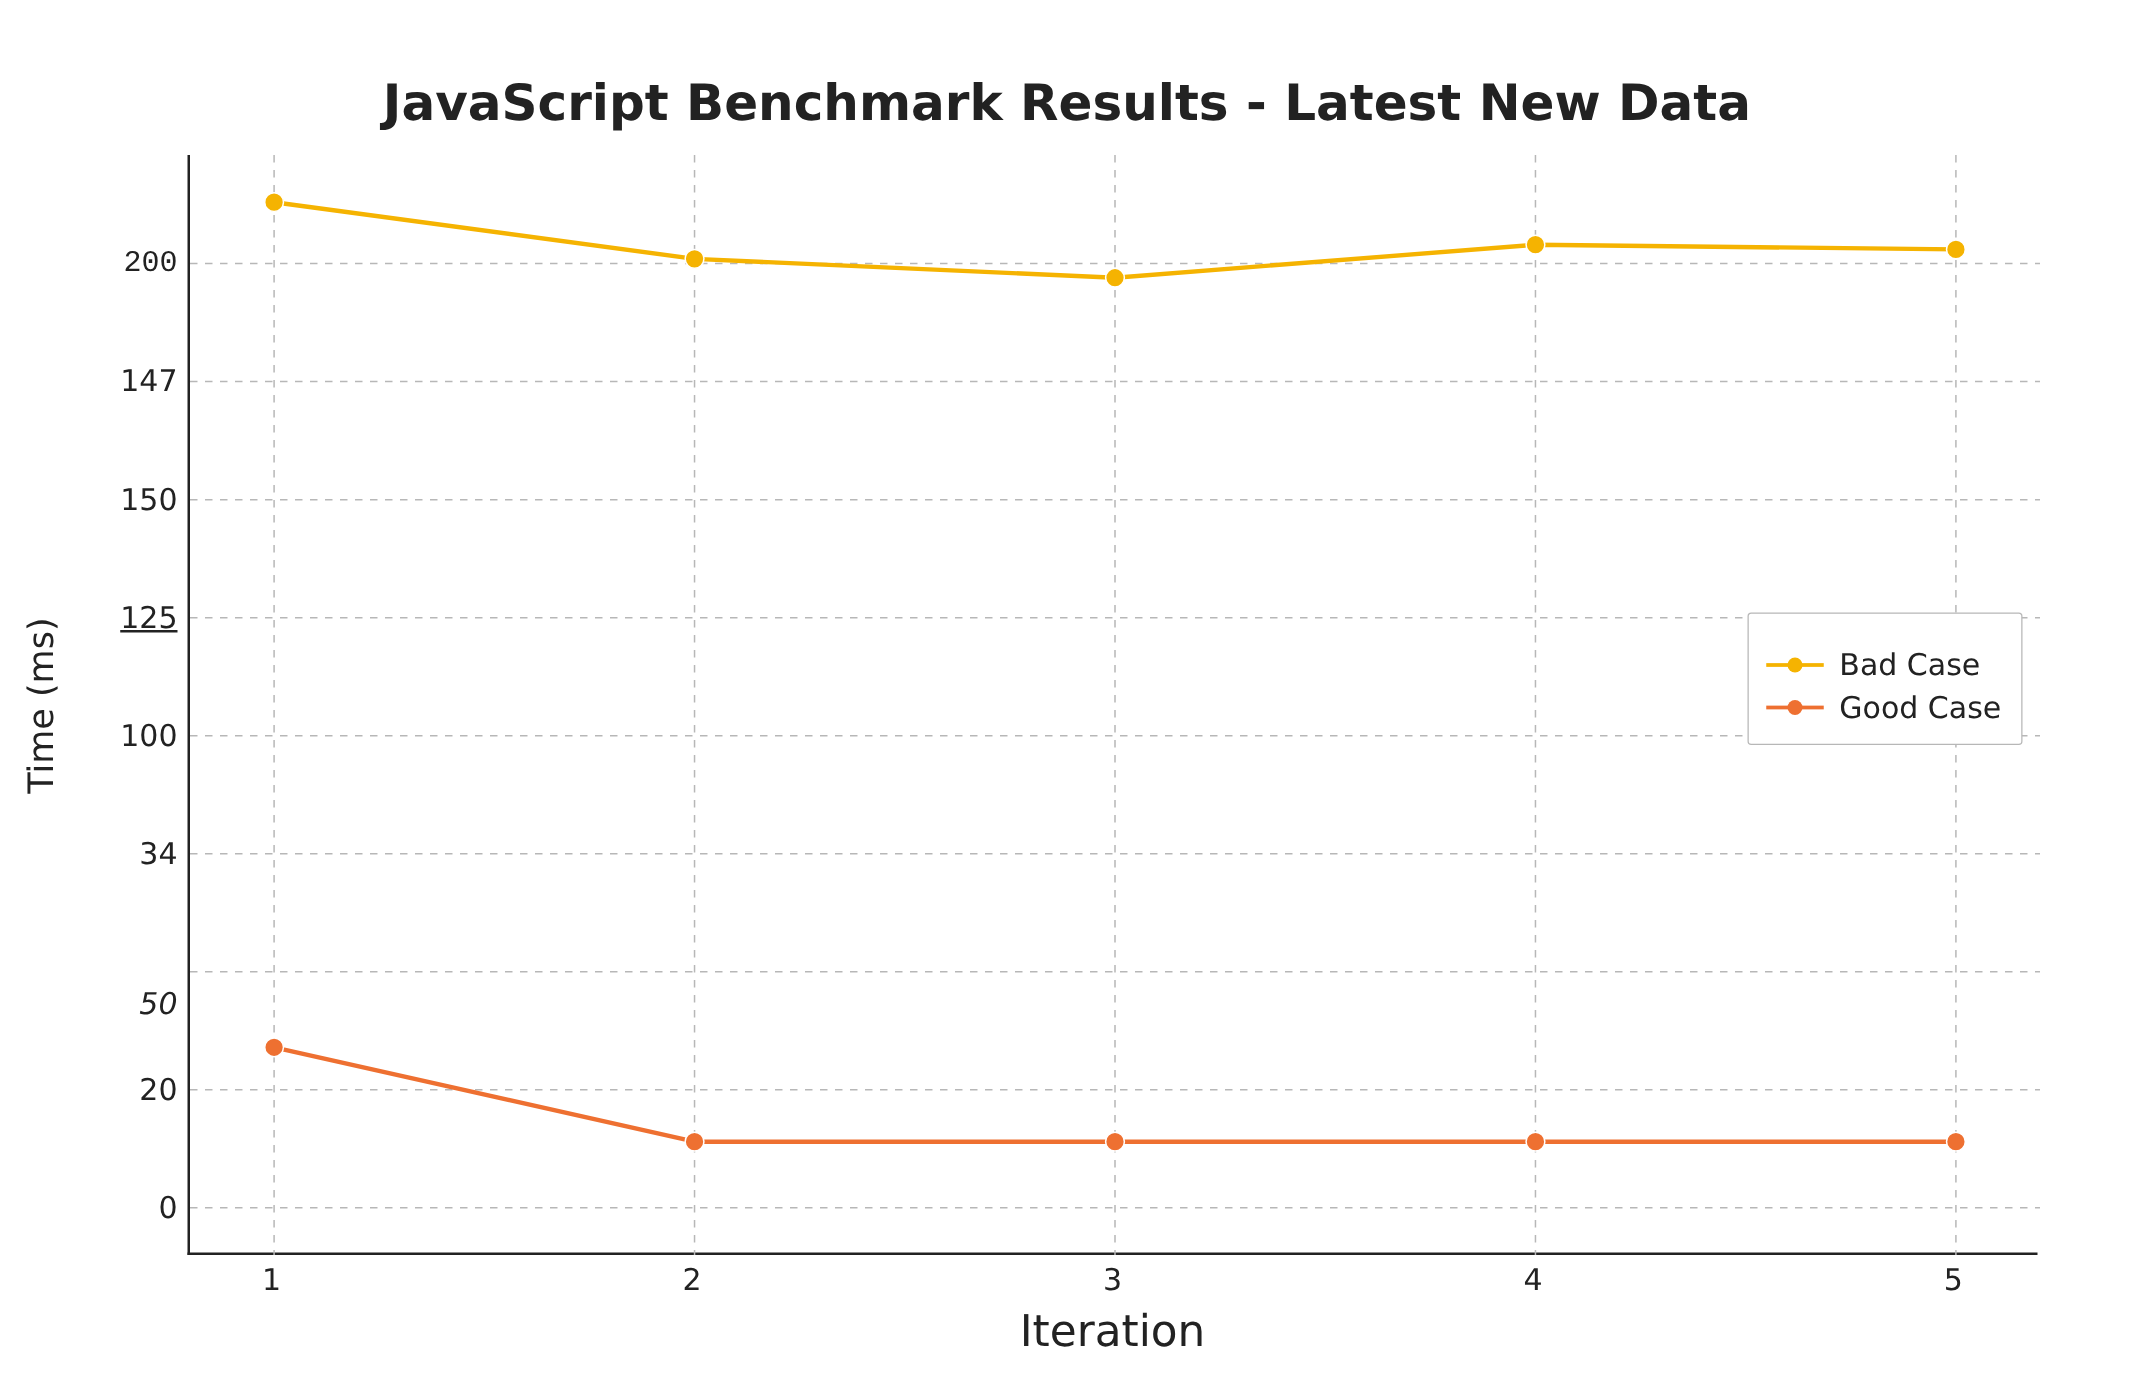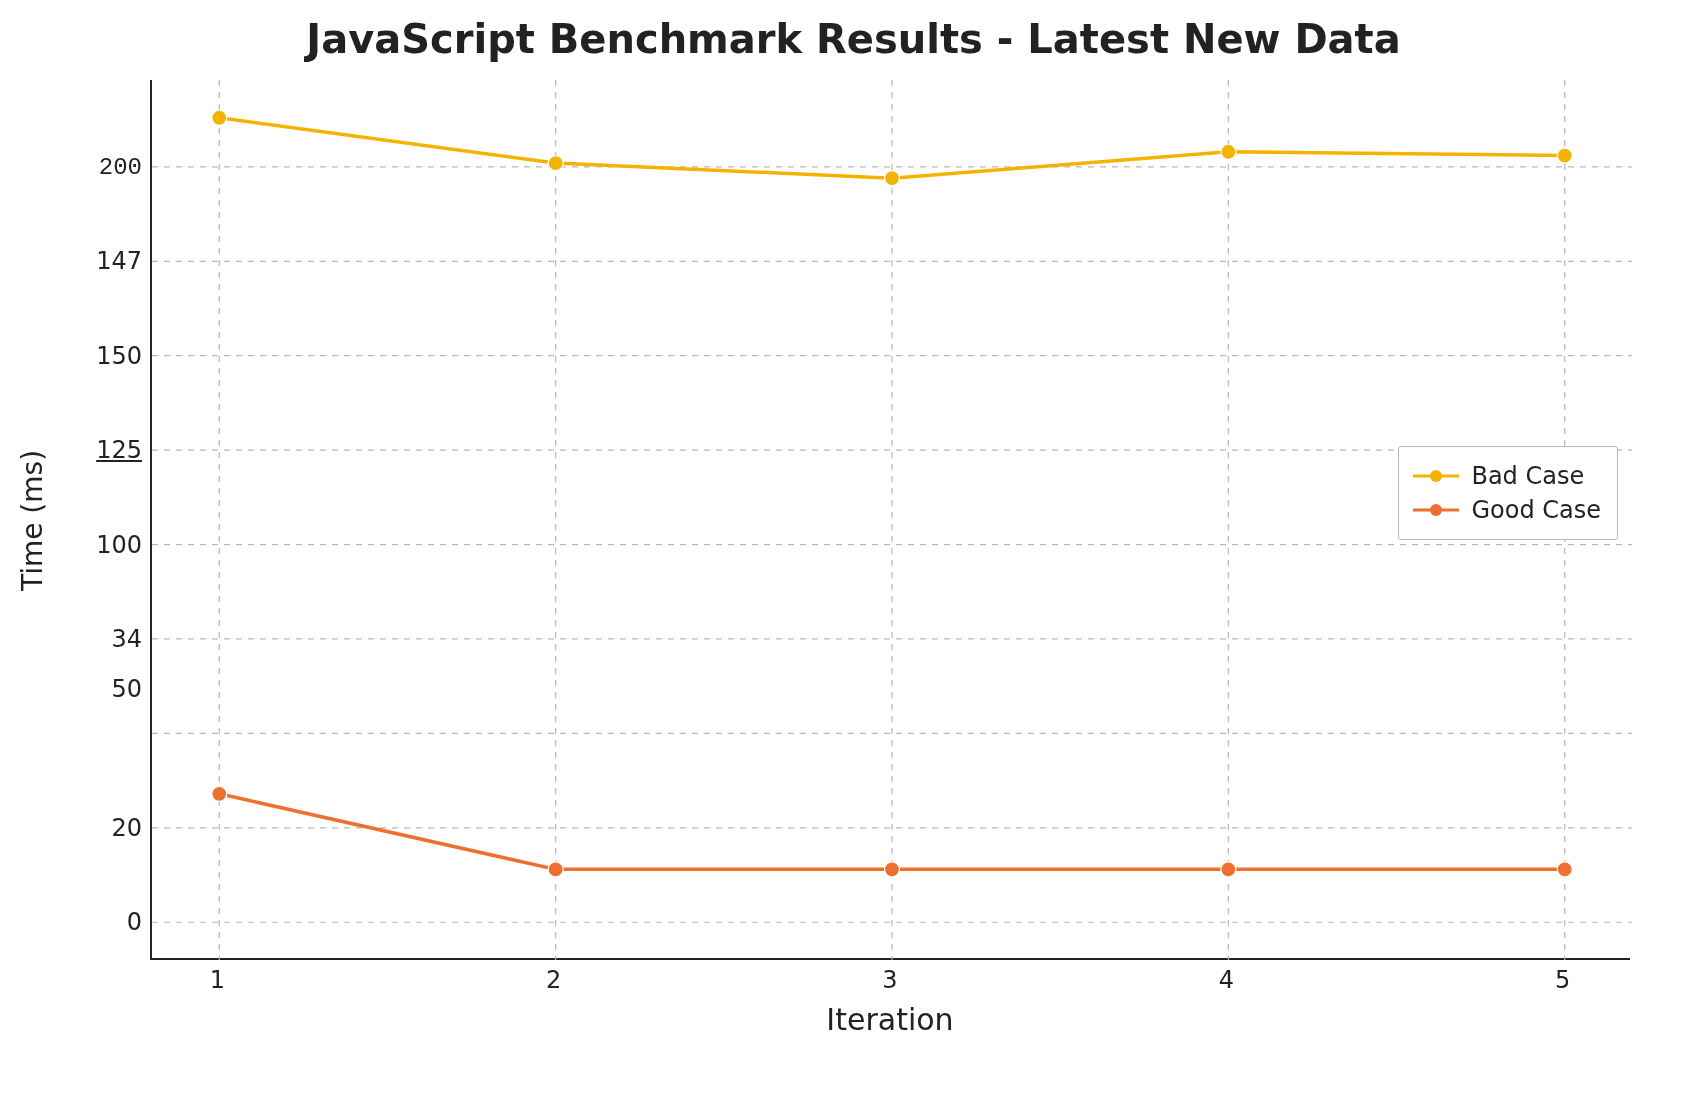--- a/index.html
+++ b/index.html
@@ -7,20 +7,21 @@
     padding: 0;
     width: 1707px;
     height: 1101px;
     background: #ffffff;
     font-family: "DejaVu Sans", "Helvetica Neue", Arial, sans-serif;
   }
   .figure {
     position: relative;
     width: 1707px;
     height: 771px;
+    margin-top: 44px;
   }
   .title {
     position: absolute;
     left: 0;
     right: 0;
     top: 16px;
     text-align: center;
     font-size: 40px;
     font-weight: 700;
     color: #222;
@@ -47,21 +48,21 @@
     stroke: #b7b7b7;
     stroke-width: 1.2;
     stroke-dasharray: 6 6;
   }
   .xlabel {
     position: absolute;
     top: 1002px;
     left: 150px;
     width: 1480px;
     text-align: center;
-    font-size: 30px;
+    font-size: 35px;
     color: #222;
   }
   .ylabel {
     position: absolute;
     left: 18px;
     top: 80px;
     height: 880px;
     width: 30px;
     display: flex;
     align-items: center;
@@ -88,21 +89,21 @@
     width: 80px;
     font-size: 24px;
     color: #222;
   }
   
   .legend {
     position: absolute;
     background: #ffffff;
     border: 1.5px solid #b7b7b7;
     border-radius: 3px;
-    padding: 12px 16px 12px 14px;
+    padding: 24px 16px 12px 14px;
     font-size: 24px;
     color: #222;
   }
   .legend-row {
     display: flex;
     align-items: center;
     gap: 12px;
     line-height: 34px;
   }
   .legend-swatch {
@@ -172,21 +173,21 @@
   <div class="xlabel">Iteration</div>
 
   <div id="tick-layer">
       <div class="xtick-label" style="left: 217.273px;">1</div>
       <div class="xtick-label" style="left: 553.636px;">2</div>
       <div class="xtick-label" style="left: 890px;">3</div>
       <div class="xtick-label" style="left: 1226.36px;">4</div>
       <div class="xtick-label" style="left: 1562.73px;">5</div>
       <div class="ytick-label" style="top: 922.232px;">0</div>
       <div class="ytick-label" style="top: 827.811px;">20</div>
-      <div class="ytick-label" style="top: 689px;">50</div>
+      <div class="ytick-label" style="top: 759px; font-style: italic;">50</div>
       <div class="ytick-label" style="top: 638.97px;">34</div>
       <div class="ytick-label" style="top: 544.549px;">100</div>
       <div class="ytick-label" style="top: 450.129px; text-decoration: underline;">125</div>
       <div class="ytick-label" style="top: 355.708px;">150</div>
       <div class="ytick-label" style="top: 261.288px;">147</div>
       <div class="ytick-label" style="top: 166.867px; font-family: Liberation Mono, monospace;">200</div>
     </div>
 
   <div id="legend" class="legend" style="right: 89px; top: 446.129px;">
       <div class="legend-row">

